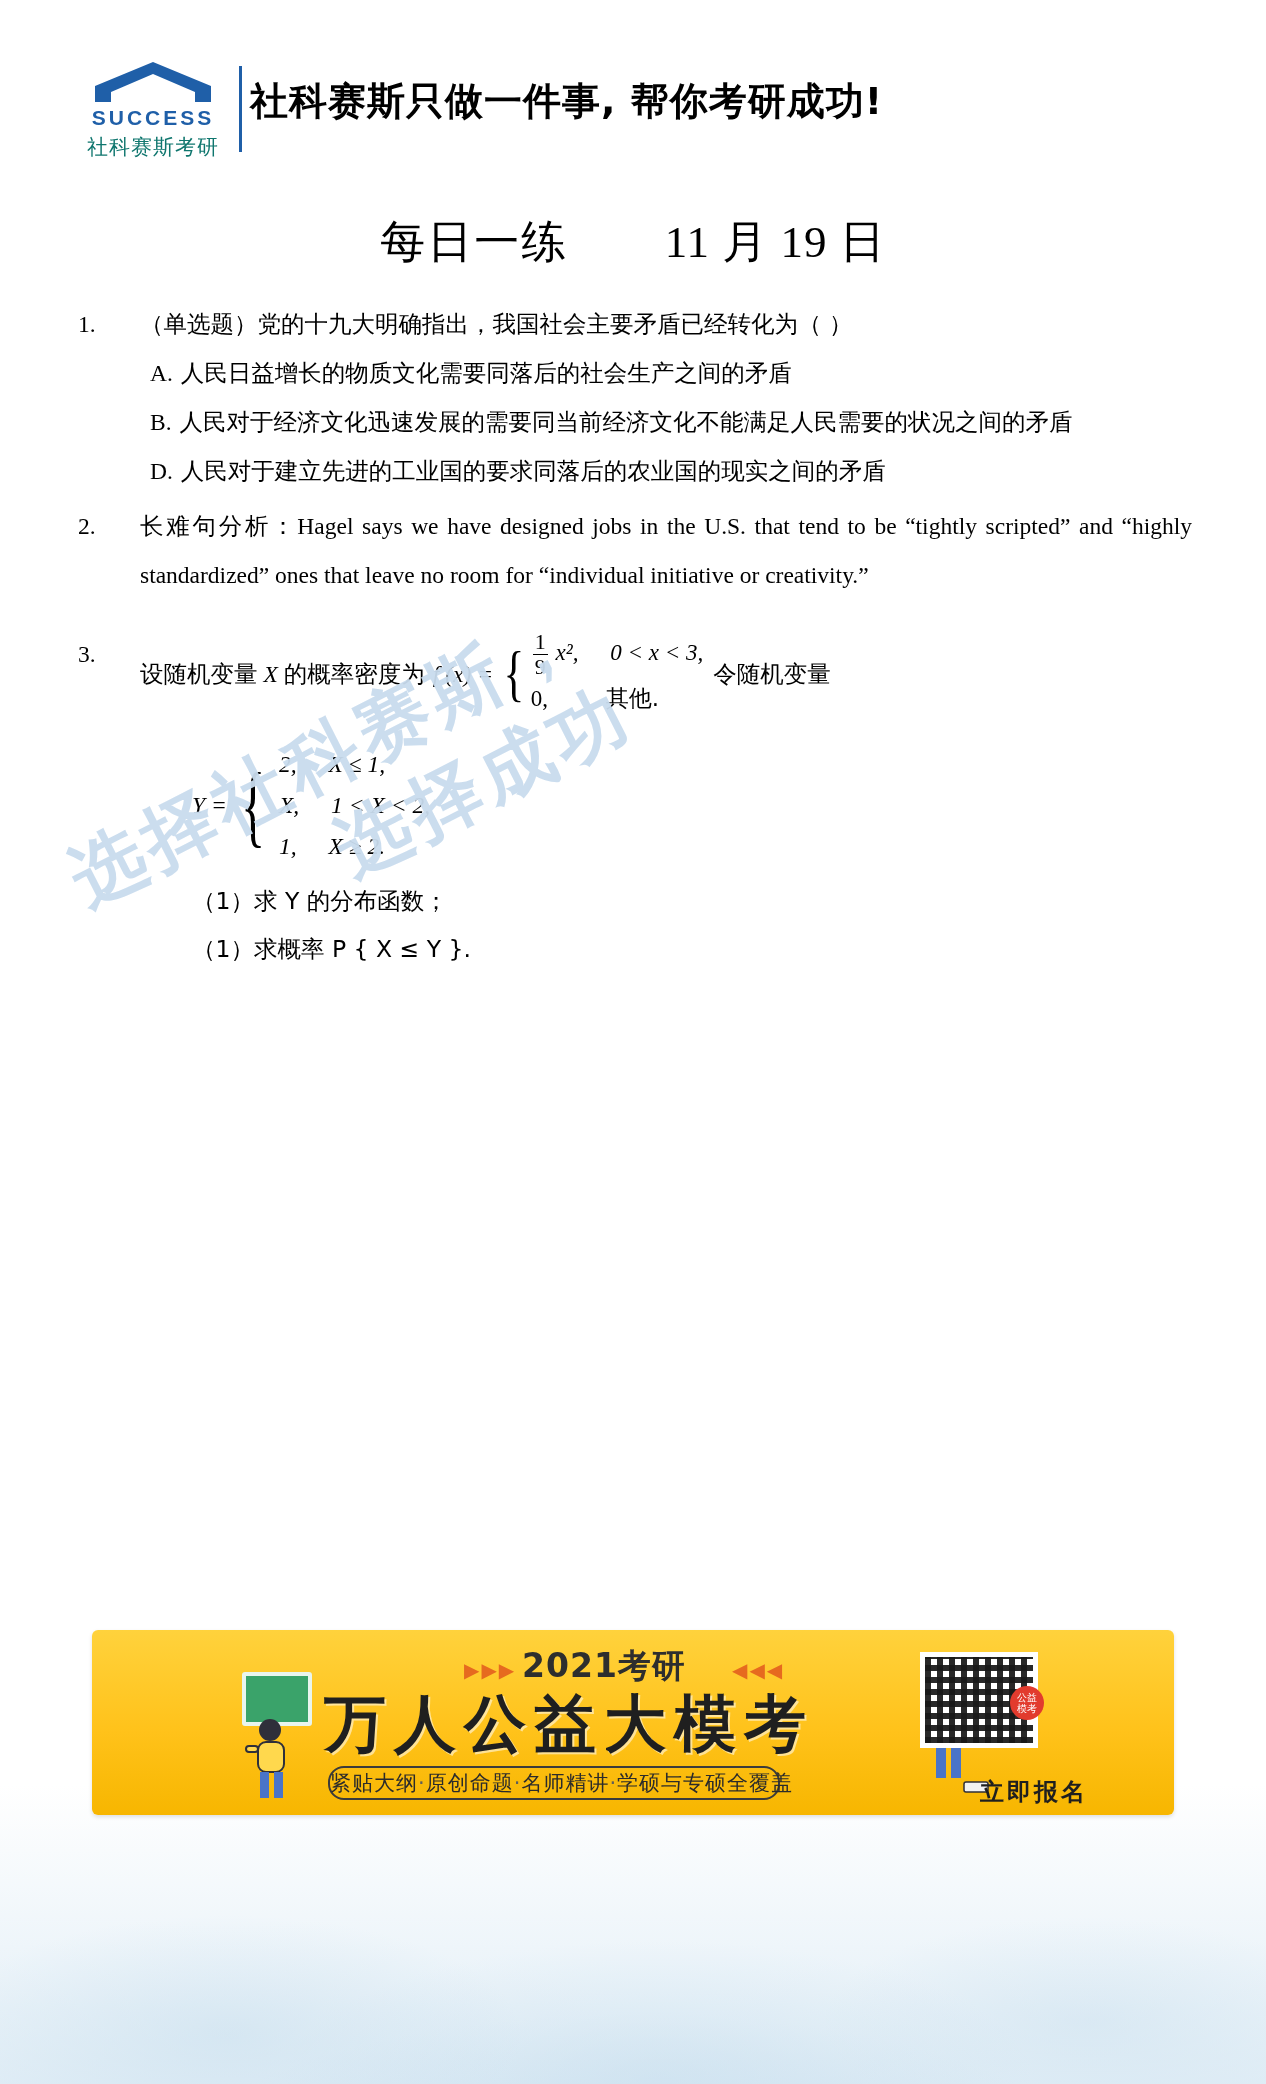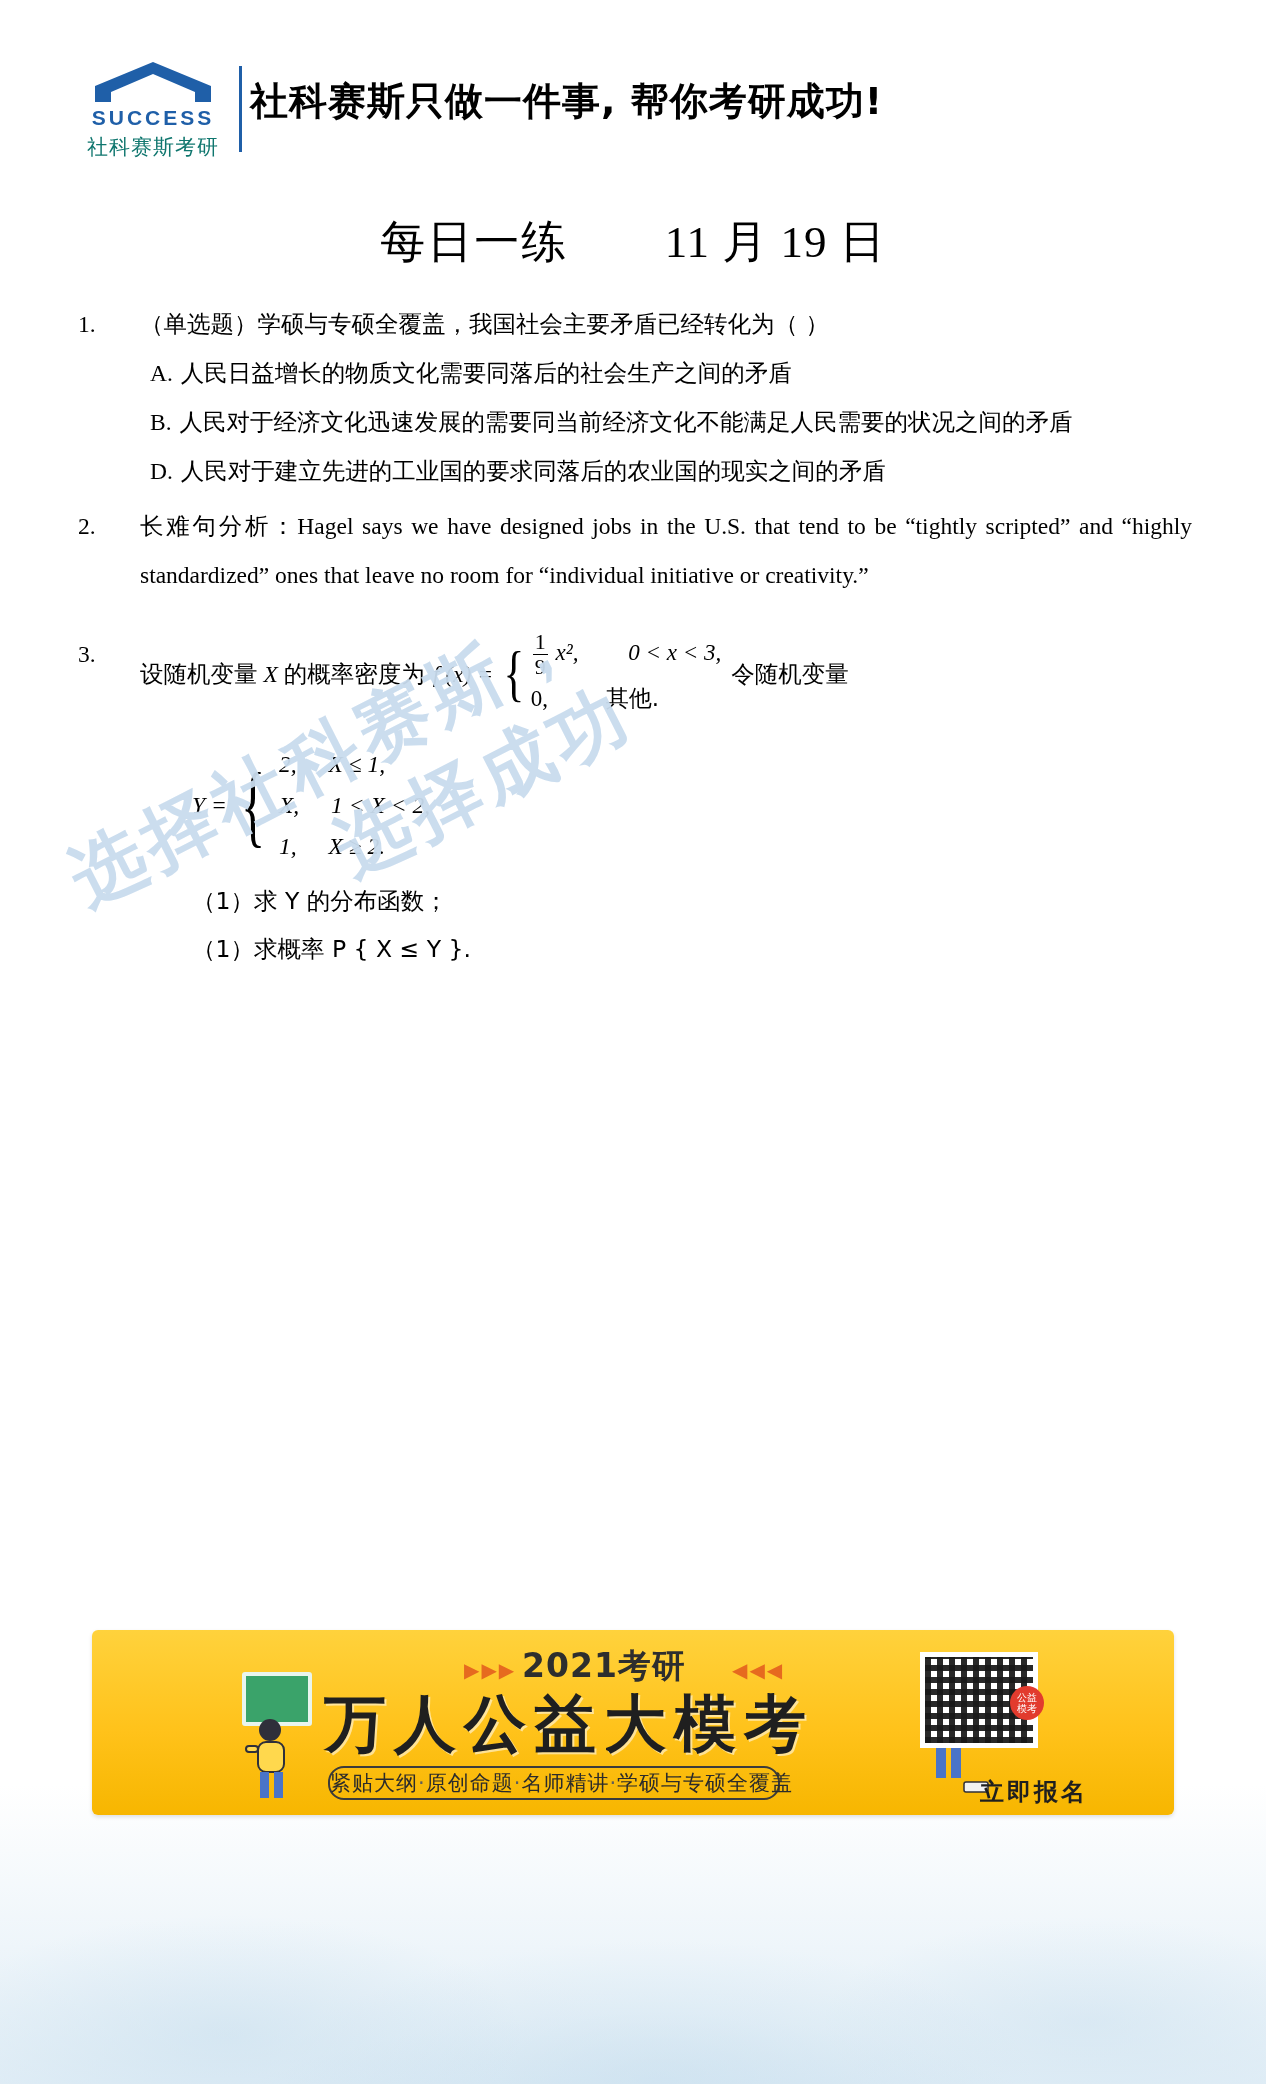--- a/index.html
+++ b/index.html
@@ -185,21 +185,21 @@
     display: inline-flex;
     align-items: center;
   }
   .cases .lines {
     display: inline-flex;
     flex-direction: column;
     line-height: 38px;
     font-size: 23px;
   }
   .cases .lines .row { white-space: nowrap; }
-  .cases .lines .row .cond { display: inline-block; margin-left: 44px; }
+  .cases .lines .row .cond { display: inline-block; margin-left: 26px; }
 
   .yblock {
     margin: 26px 0 10px 52px;
     display: flex;
     align-items: center;
     font-size: 23.5px;
   }
   .yblock .brace3 {
     font-size: 92px;
     line-height: 0.72;
@@ -386,21 +386,21 @@
   <div class="doc-title">
     <span class="cn">每日一练</span>
     <span class="gap"></span>
     <span class="date">11 月 19 日</span>
   </div>
 
   <div class="content">
 
     <div class="q">
       <div class="num">1.</div>
-      <div class="cn">（单选题）学硕与专硕全覆盖，我国社会主要矛盾已经转化为（  ）</div>
+      <div class="cn">（单选题）党的十九大明确指出，我国社会主要矛盾已经转化为（  ）</div>
       <div class="opt">
         <span class="lbl">A.</span><span class="cn">人民日益增长的物质文化需要同落后的社会生产之间的矛盾</span>
       </div>
       <div class="opt justify">
         <span class="lbl">B.</span><span class="cn">人民对于经济文化迅速发展的需要同当前经济文化不能满足人民需要的状况之间的矛盾</span>
       </div>
       <div class="opt">
         <span class="lbl">D.</span><span class="cn">人民对于建立先进的工业国的要求同落后的农业国的现实之间的矛盾</span>
       </div>
     </div>

